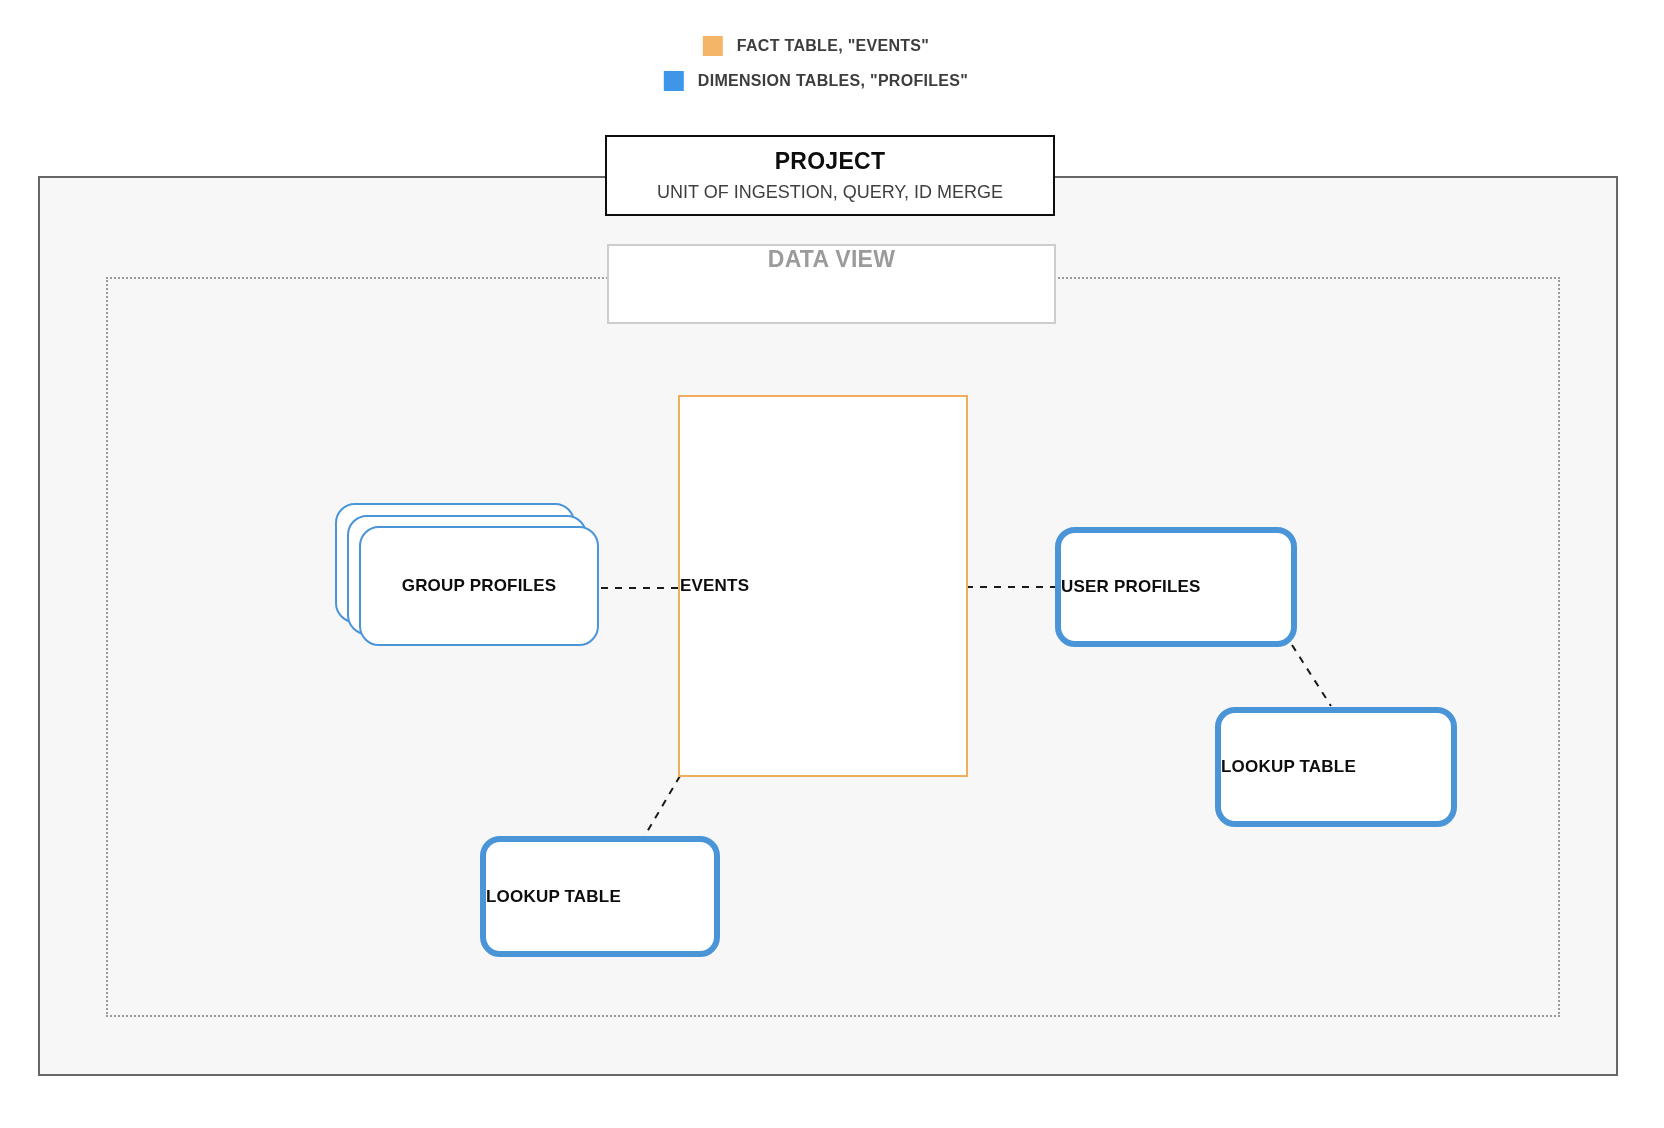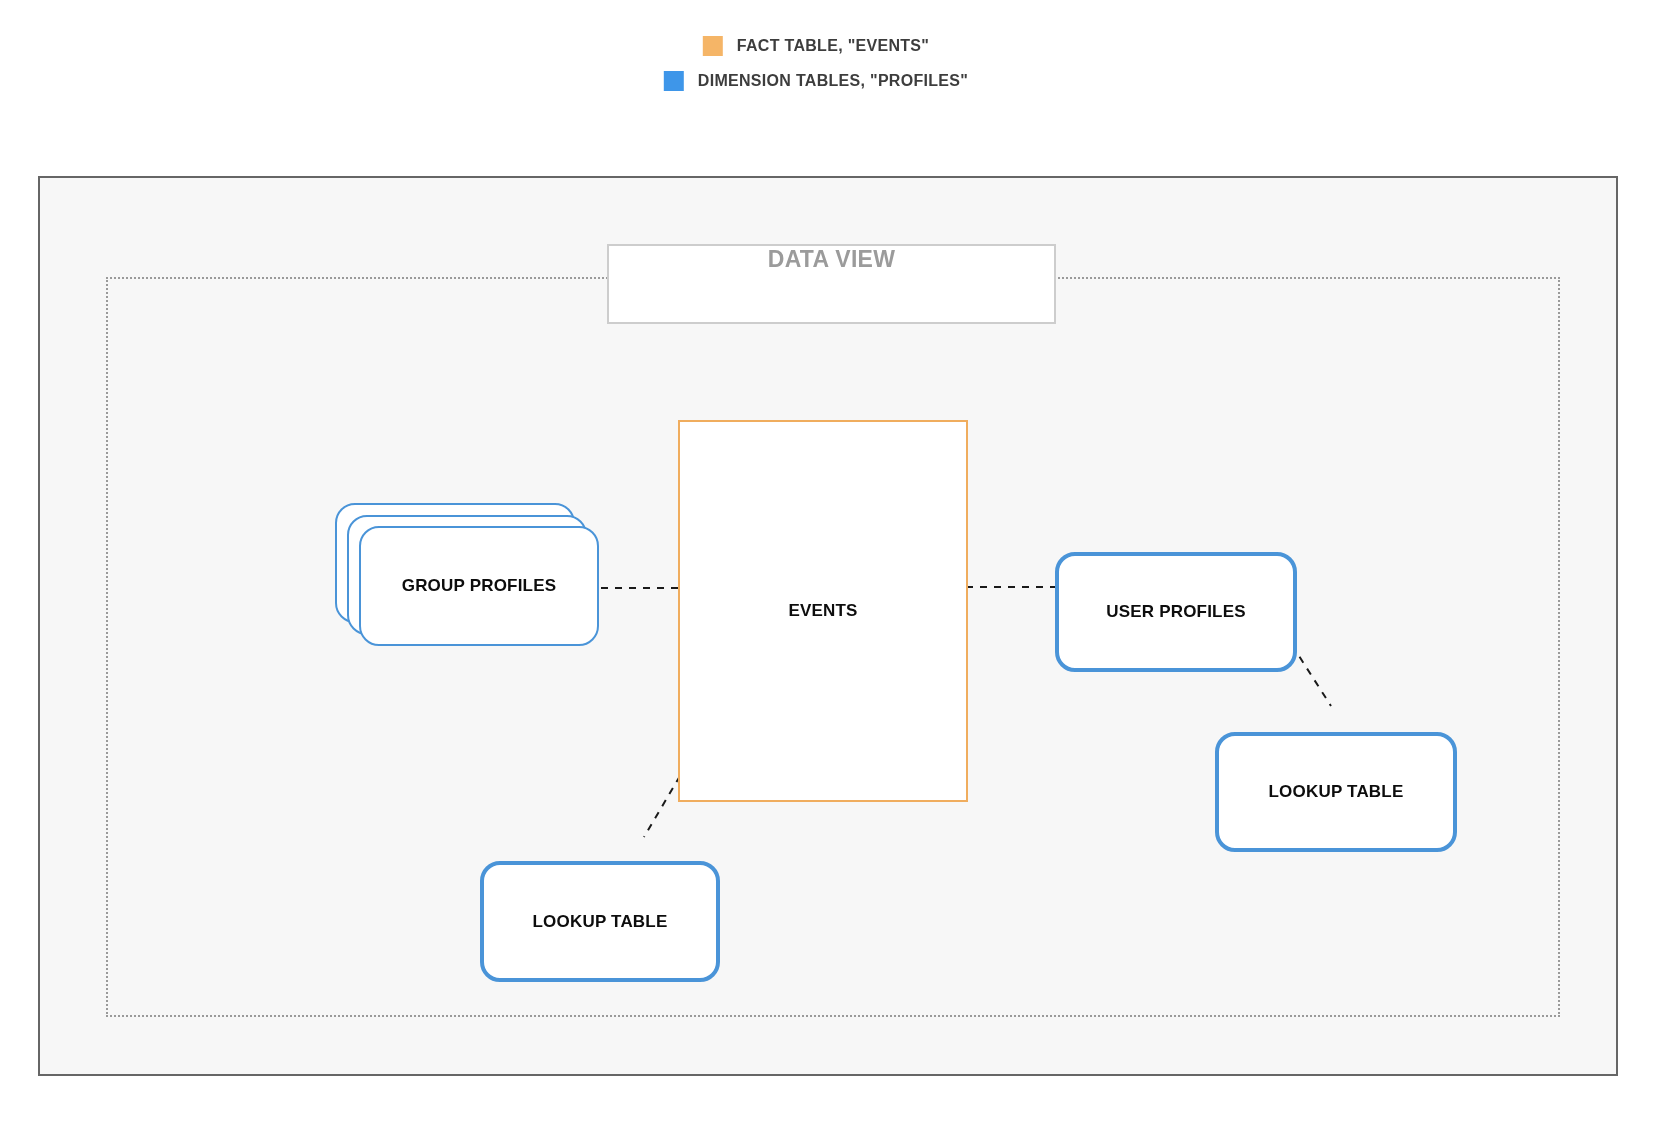--- a/index.html
+++ b/index.html
@@ -72,41 +72,40 @@
   .project-sub { font-size: 18px; color: #3f3f3f; }
   .dataview-box { left: 607px; top: 244px; width: 449px; height: 80px; border: 2px solid #cdcdcd; justify-content: space-between; }
   .dataview-title { font-size: 23px; font-weight: bold; color: #9b9b9b; letter-spacing: 0.3px; }
   .dataview-sub { font-size: 18px; color: #a9a9a9; }
 
   
   .node {
     position: absolute;
     display: flex;
     align-items: center;
-    justify-content: center;
+    justify-content: flex-start;
     background: #ffffff;
     box-sizing: border-box;
     z-index: 4;
-    margin-top: 25px;
   }
   .node-label {
     font-size: 17px;
     font-weight: bold;
     color: #0d0d0d;
     letter-spacing: 0.2px;
     white-space: nowrap;
   }
   .events-box {
     left: 678px; top: 395px;
     width: 290px; height: 382px;
     border: 2px solid #f0ad5e;
   }
   .dim-box {
     width: 242px; height: 120px;
-    border: 4px solid #eab308;
+    border: 6px solid #eab308;
     border-radius: 20px;
   }
   .user-profiles { left: 1055px; top: 527px; }
   .lookup-right  { left: 1215px; top: 707px; }
   .lookup-bottom { left: 480px;  top: 836px; width: 240px; height: 121px; }
 
   
   .group-card {
     position: absolute;
     width: 240px; height: 120px;
@@ -151,20 +150,24 @@
 
   <div class="dotted-rect" style="border-color: rgb(154, 154, 154);"></div>
 
   <svg class="connectors" width="1664" height="1128" viewBox="0 0 1664 1128" xmlns="http://www.w3.org/2000/svg">
     <line x1="601" y1="588" x2="679" y2="588" stroke-width="2" stroke-dasharray="7 7" stroke="#1a1a1a"></line>
     <line x1="966" y1="587" x2="1056" y2="587" stroke-width="2" stroke-dasharray="7 7" stroke="#1a1a1a"></line>
     <line x1="1292" y1="645" x2="1331" y2="706" stroke-width="2" stroke-dasharray="7 7" stroke="#1a1a1a"></line>
     <line x1="680" y1="776" x2="644" y2="837" stroke-width="2" stroke-dasharray="7 7" stroke="#1a1a1a"></line>
   </svg>
 
+  <div class="header-box project-box">
+    <div class="project-title">PROJECT</div>
+    <div class="project-sub">UNIT OF INGESTION, QUERY, ID MERGE</div>
+  </div>
 
   <div class="header-box dataview-box">
     <div class="dataview-title">DATA VIEW</div>
   </div>
 
   <div class="node events-box" style="border-color: rgb(240, 173, 94);">
     <span class="node-label">EVENTS</span>
   </div>
 
   <div class="group-card gc-back" style="border-color: rgb(74, 148, 216);"></div>

